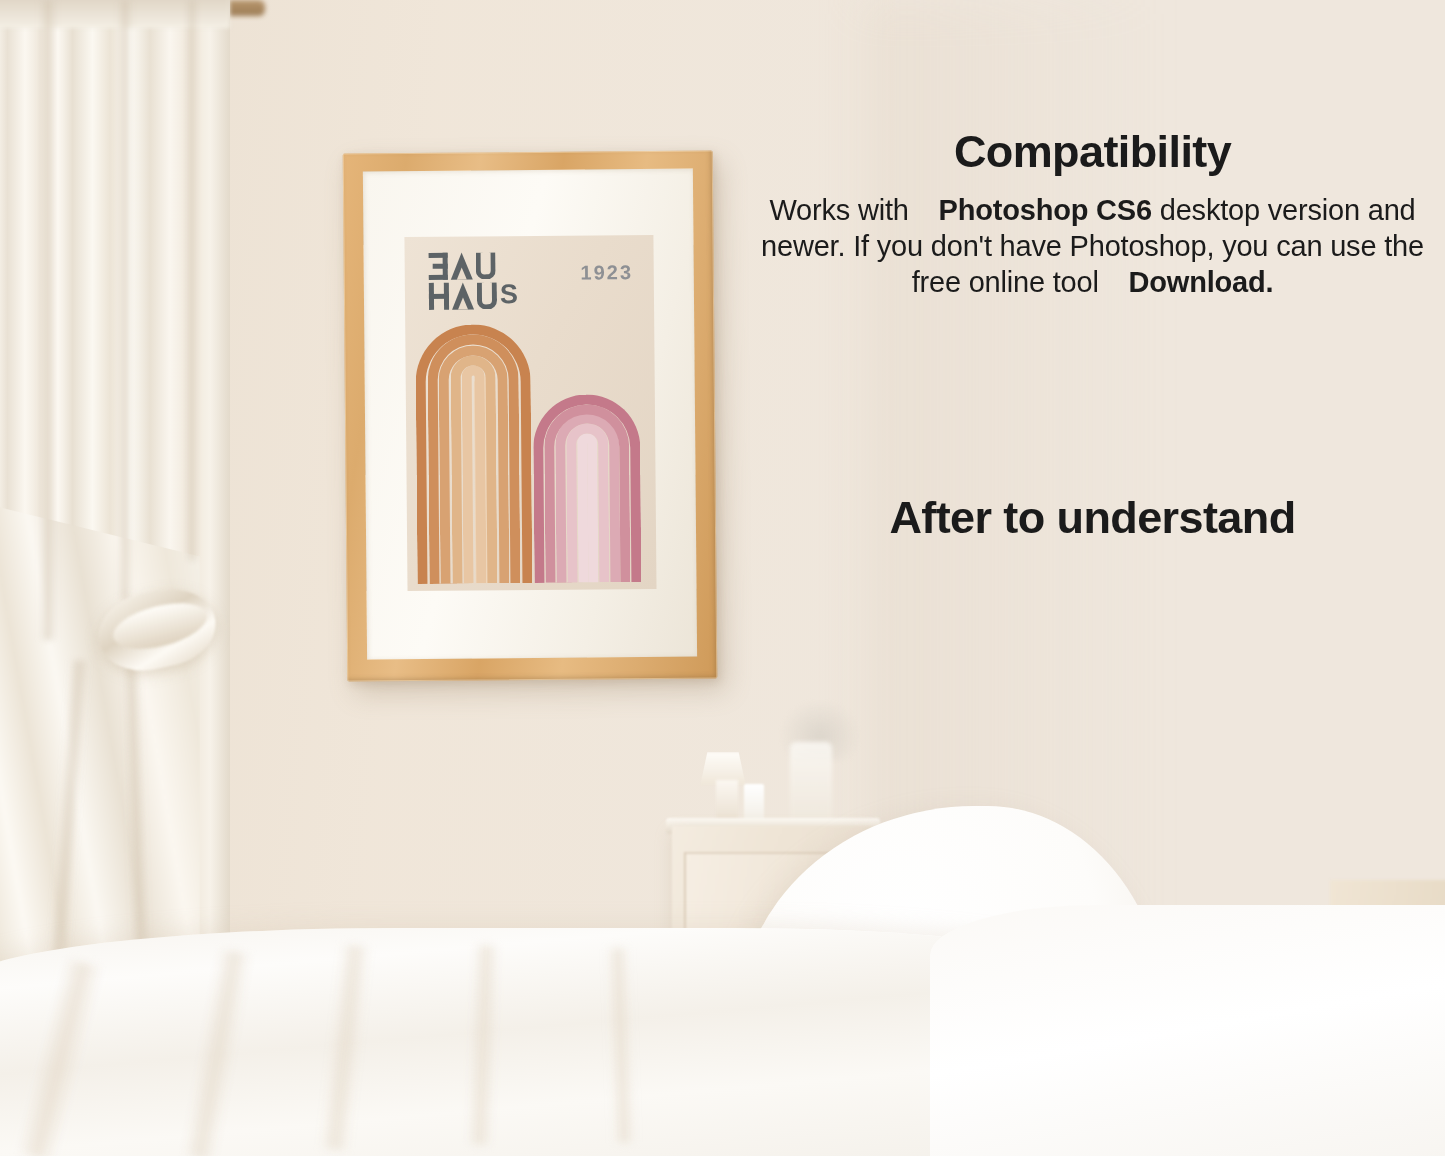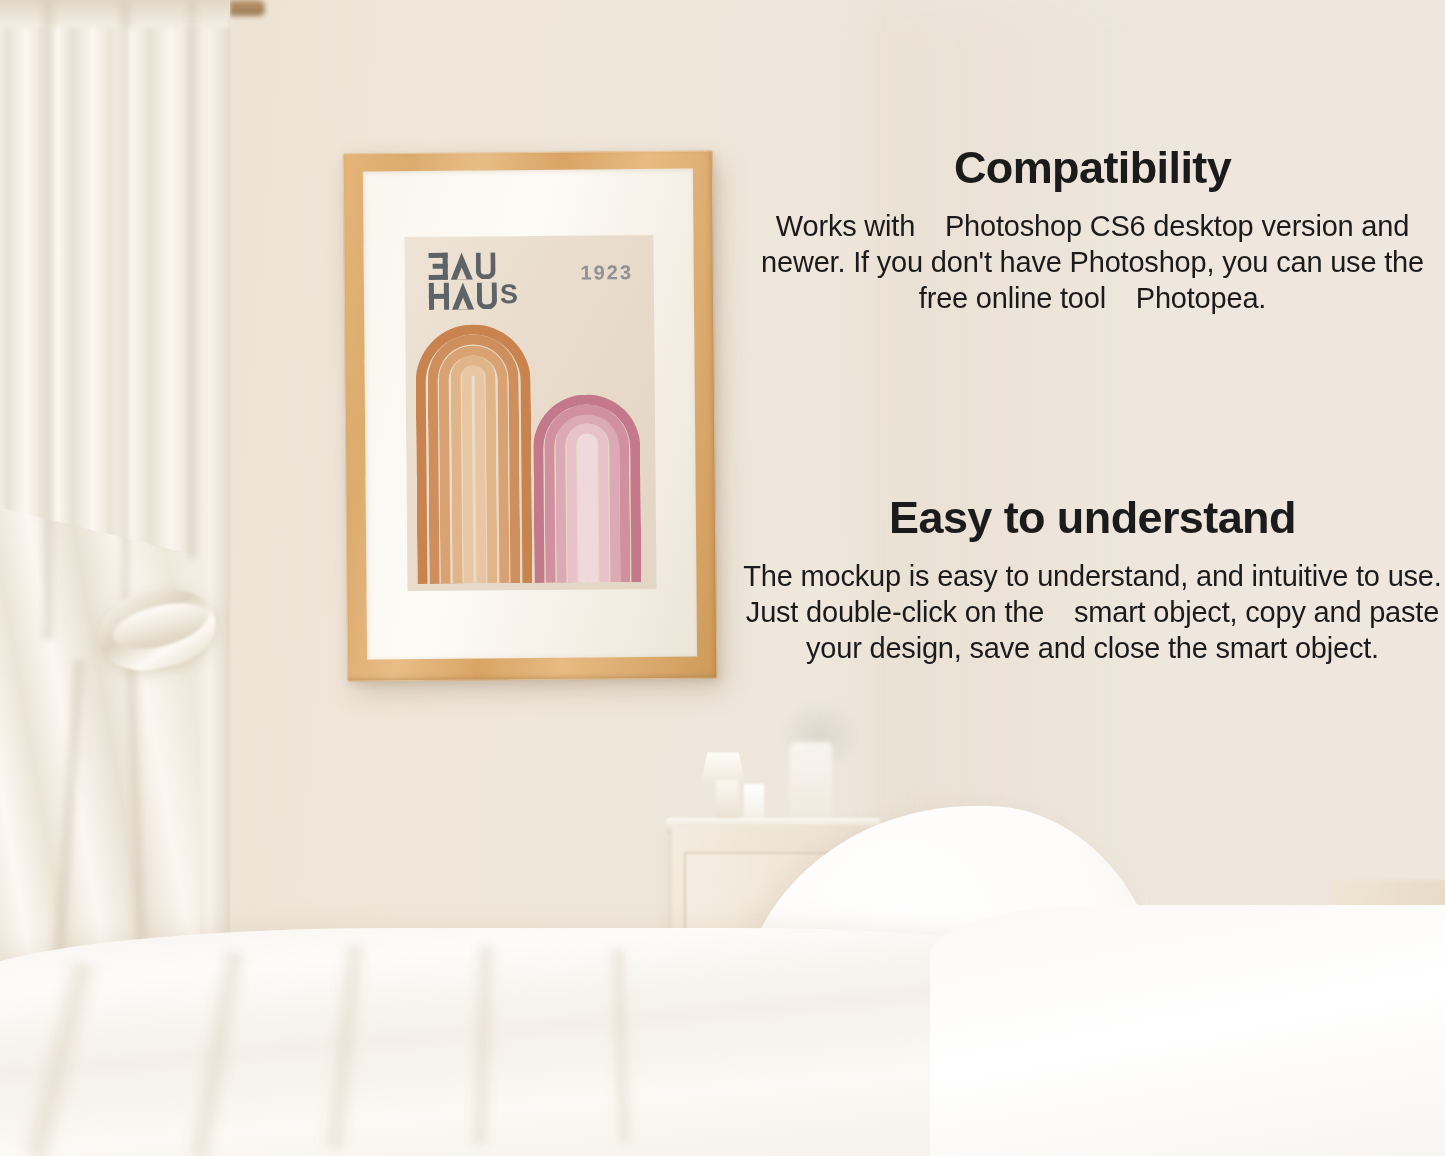--- a/index.html
+++ b/index.html
@@ -278,23 +278,23 @@
   }
   .blk { position:absolute; width:100%; text-align:center; color:#1b1b1b; }
   .blk h2 {
     font-size:45px; font-weight:700; letter-spacing:-0.6px; line-height:1.05;
     color:#1b1b1b;
   }
   .blk p {
     font-size:29px; line-height:1.24; margin-top:18px; color:#1b1b1b;
     letter-spacing:-0.2px;
   }
-  .blk p b { font-weight:400;margin-left:22px; }
-
-  #blk-compat { top:144px; }
+  .blk p b { font-weight:700;margin-left:22px; }
+
+  #blk-compat { top:128px; }
   #blk-easy   { top:494px; }
   #blk-instant{ top:884px; }
   #blk-instant p { margin-top:26px; }
 </style>
 </head>
 <body>
 
 <div id="scene">
 
   <div class="wall"></div>
@@ -383,21 +383,20 @@
   <div class="bed-fold" style="left:200px;top:950px;width:34px;height:210px;transform:rotate(10deg);"></div>
   <div class="bed-fold" style="left:330px;top:945px;width:30px;height:205px;transform:rotate(6deg);"></div>
   <div class="bed-fold" style="left:470px;top:945px;width:26px;height:200px;transform:rotate(2deg);"></div>
   <div class="bed-fold" style="left:610px;top:948px;width:22px;height:195px;transform:rotate(-2deg);"></div>
 </div>
 
 <div class="text-layer">
 
   <div class="blk" id="blk-compat">
     <h2>Compatibility</h2>
-    <p>Works with <b>Photoshop CS6</b> desktop version and newer. If you don't have Photoshop, you can use the free online tool <b>Photopea.</b></p>
+    <p>Works with <b>Photoshop CS6</b> desktop version and newer. If you don't have Photoshop, you can use the free online tool <b>Download.</b></p>
   </div>
 
   <div class="blk" id="blk-easy">
-    <h2>Easy to understand</h2>
-    <p>The mockup is easy to understand, and intuitive to use. Just double-click on the <b>smart object</b>, copy and paste your design, save and close the smart object.</p>
+    <h2>After to understand</h2>
   </div>
 
 </div>
 
 </body></html>

